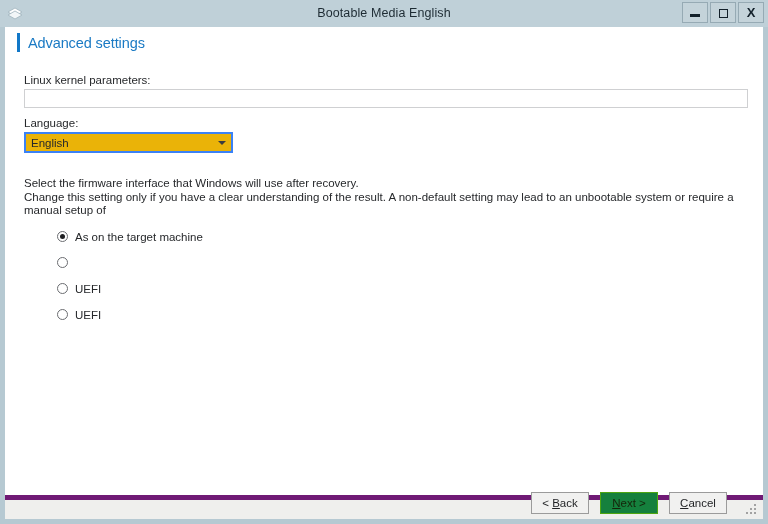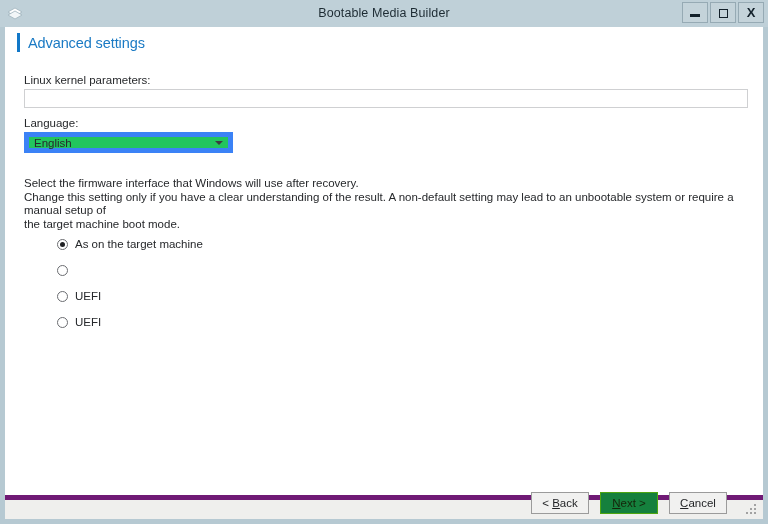--- a/index.html
+++ b/index.html
@@ -141,22 +141,22 @@
     padding: 0 4px;
     outline: none;
   }
 
   .combo {
     position: absolute;
     left: 19px;
     top: 105px;
     width: 209px;
     height: 21px;
-    border: 5px solid #3b82f6;
-    background: #22c55e;
+    border: 2px solid #3b82f6;
+    background: #eab308;
     box-sizing: border-box;
     display: flex;
     align-items: center;
     cursor: default;
   }
   .combo-value {
     flex: 1;
     padding-left: 5px;
     font-size: 11.5px;
     color: #26282b;
@@ -186,21 +186,21 @@
   }
   .desc p { margin: 0; }
 
   .radio-group {
     position: absolute;
     left: 52px;
     top: 204px;
   }
   .radio-row {
     display: flex;
-    align-items: center;
+    align-items: flex-start;
     height: 26px;
     cursor: pointer;
   }
   .radio-mark {
     width: 11px;
     height: 11px;
     border: 1px solid #6b6d71;
     border-radius: 50%;
     background: #ffffff;
     box-sizing: border-box;
@@ -278,21 +278,21 @@
 
 <div class="window">
 
   <div class="titlebar">
     <span class="app-icon">
       <svg width="18" height="18" viewBox="0 0 18 18">
         <polygon points="9,3 16,7 9,11 2,7" fill="#ffffff" stroke="#9fb4be" stroke-width="0.8"></polygon>
         <polygon points="9,6 16,10 9,14 2,10" fill="#f2f6f8" stroke="#9fb4be" stroke-width="0.8"></polygon>
       </svg>
     </span>
-    <div class="title-text">Bootable Media Builder</div>
+    <div class="title-text">Bootable Media English</div>
     <div class="win-buttons">
       <div class="win-btn"><span class="glyph-min"></span></div>
       <div class="win-btn"><span class="glyph-max"></span></div>
       <div class="win-btn close">X</div>
     </div>
   </div>
 
   <div class="client">
 
     <div class="page-header">
@@ -307,21 +307,20 @@
     <div class="combo">
       <span class="combo-value">English</span>
       <span class="combo-arrow">
           <i></i>
         </span>
     </div>
 
     <div class="desc">
       <p>Select the firmware interface that Windows will use after recovery.</p>
       <p>Change this setting only if you have a clear understanding of the result. A non-default setting may lead to an unbootable system or require a manual setup of</p>
-      <p>the target machine boot mode.</p>
     </div>
 
     <div class="radio-group">
       <div class="radio-row checked">
         <span class="radio-mark"></span>
         <span class="radio-label">As on the target machine</span>
       </div>
       <div class="radio-row">
         <span class="radio-mark"></span>
       </div>

